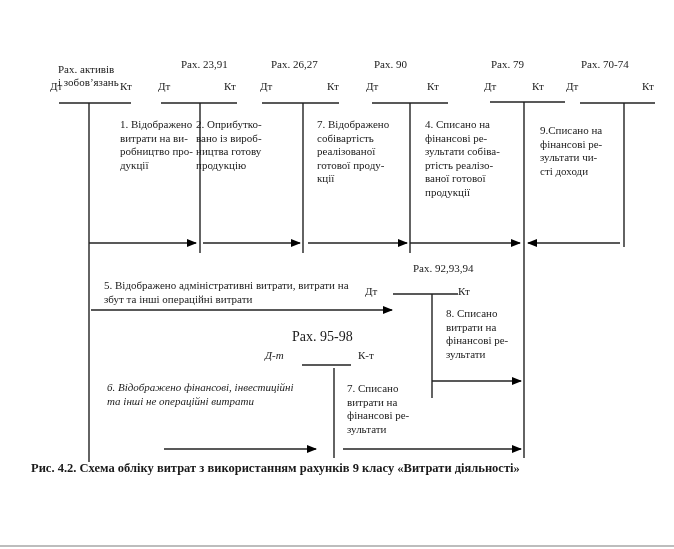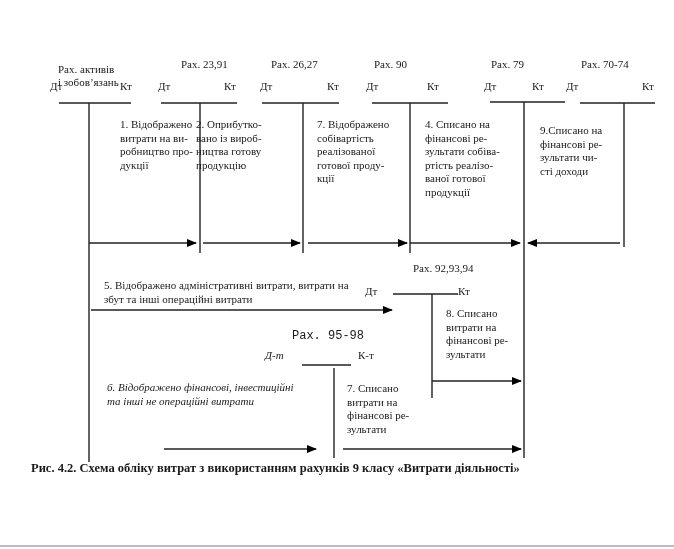--- a/index.html
+++ b/index.html
@@ -108,21 +108,21 @@
 <div class="desc" style="left:104px;top:271px;margin-top:8px;">5. Відображено адміністративні витрати, витрати на
 збут та інші операційні витрати</div>
 <div class="t" style="left:389px;top:262px;margin-left:24px;">Рах. 92,93,94</div>
 <div class="t" style="left:365px;top:285px;">Дт</div>
 <div class="t" style="left:458px;top:285px;">Кт</div>
 <div class="desc" style="left:446px;top:307px;">8. Списано
 витрати на
 фінансові ре-
 зультати</div>
 
-<div class="t" style="left:292px;top:330px;font-size:12px;font-family:Liberation Mono, monospace;">Рах. 95-98</div>
+<div class="t" style="left:292px;top:330px;font-size:14px;">Рах. 95-98</div>
 <div class="t" style="left:265px;top:349px;font-style:italic;">Д-т</div>
 <div class="t" style="left:358px;top:349px;">К-т</div>
 
 <div class="desc" style="left:107px;top:381px;font-style:italic;">6. Відображено фінансові, інвестиційні
 та інші не операційні витрати</div>
 <div class="desc" style="left:347px;top:382px;">7. Списано
 витрати на
 фінансові ре-
 зультати</div>
 

